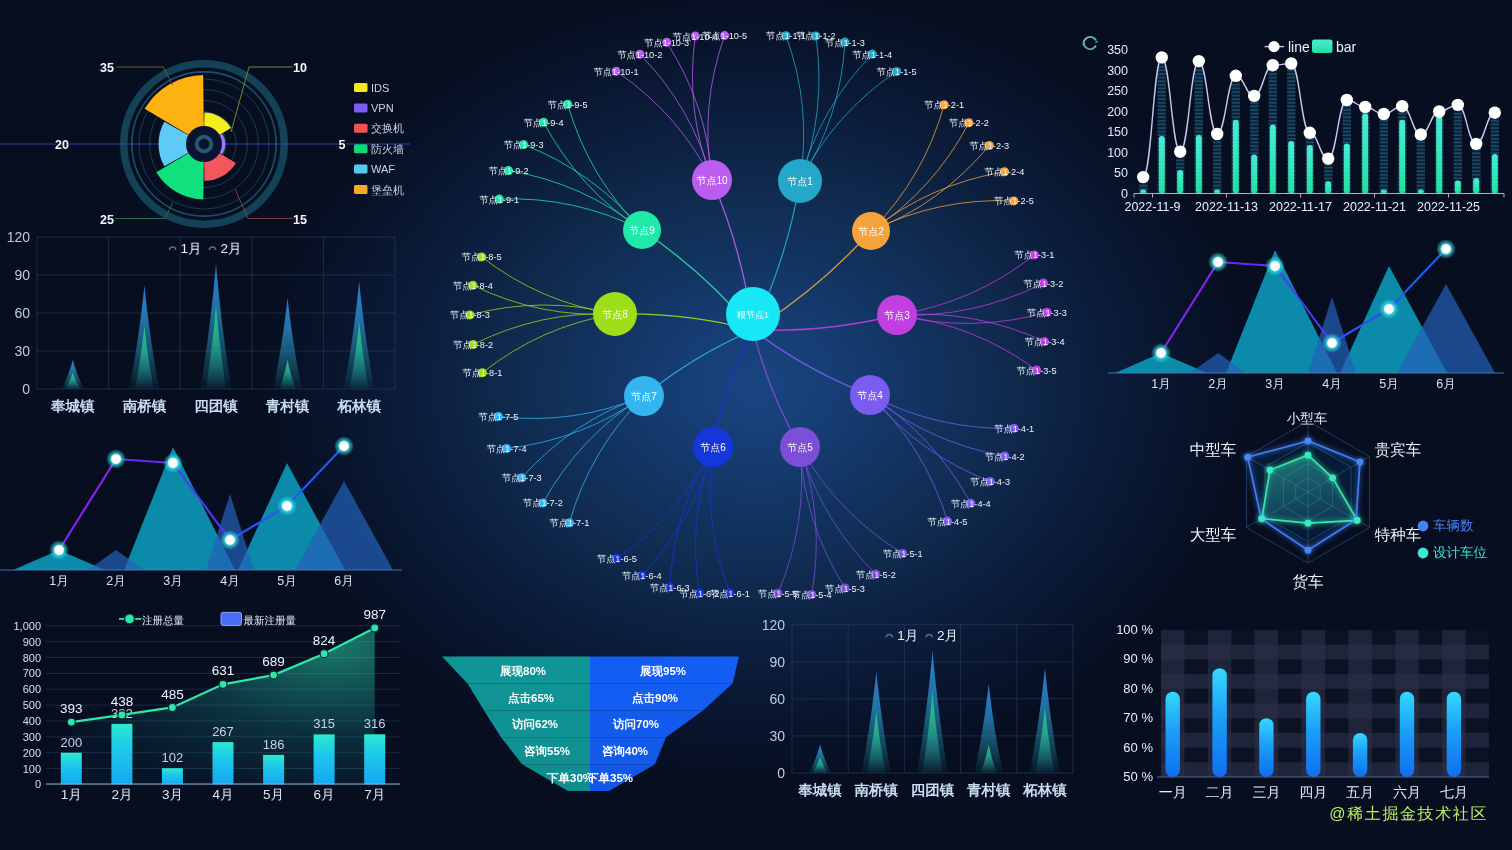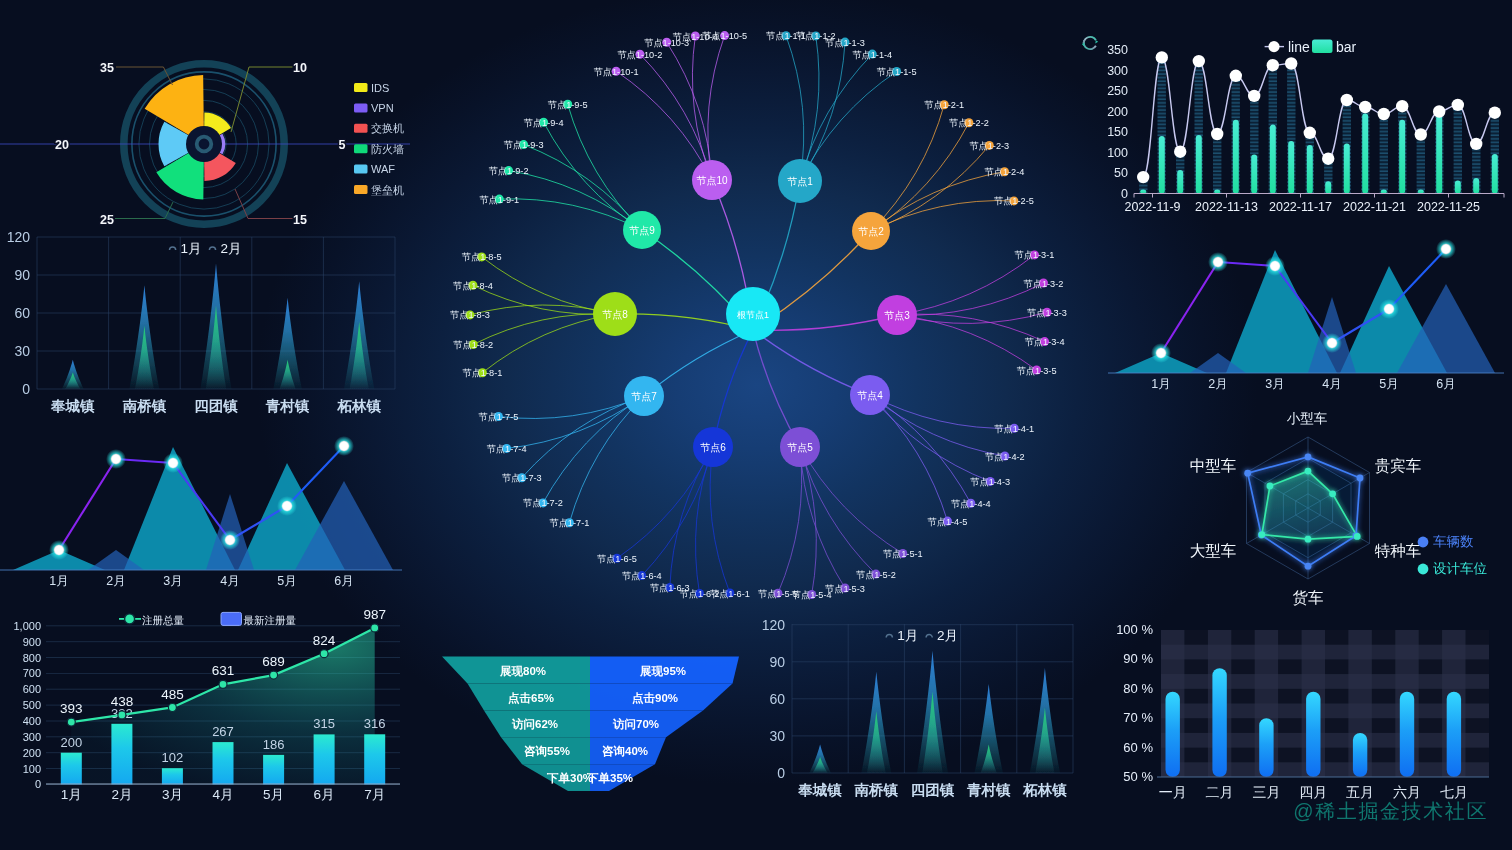--- a/index.html
+++ b/index.html
@@ -1,21 +1,21 @@
 <!DOCTYPE html>
 <html><head>
 <meta charset="utf-8">
 <style>
 *{margin:0;padding:0;box-sizing:border-box;}
 html,body{width:1512px;height:850px;overflow:hidden;}
 body{background:#070b1c;font-family:"Liberation Sans",sans-serif;color:#d7e3f4;position:relative;}
 .panel{position:absolute;}
 svg{display:block;overflow:visible;}
 text{font-family:"Liberation Sans",sans-serif;}
-.wm{position:absolute;right:24px;bottom:25px;font-size:20px;color:#0f766e;letter-spacing:1.6px;}
+.wm{position:absolute;right:24px;bottom:25px;font-size:16px;color:#bef264;letter-spacing:1.6px;}
 </style>
 </head>
 <body>
 
 <div style="position:absolute;left:0;top:0;width:1512px;height:850px;
 background:radial-gradient(ellipse 500px 400px at 757px 385px, #1a4582 0%, #163d74 16%, #123461 32%, #102a4e 50%, #0c2040 64%, #0a1833 78%, #081228 90%, #070e20 100%);"></div>
 <div class="panel" style="left:0;top:12px;width:410px;height:228px;">
     <svg width="410" height="228" viewBox="0 0 410 228">
       <g>
         <circle cx="204" cy="132" r="80.2" fill="none" stroke="#134257" stroke-width="7.6" opacity="1"></circle>
@@ -750,21 +750,21 @@
       </g>
       <g>
         <line x1="156.6" y1="18.6" x2="176" y2="18.6" stroke="#c4c6ee" stroke-width="1.4"></line>
         <circle cx="166" cy="18.6" r="5.6" fill="#ffffff"></circle>
         <text x="180" y="23.5" fill="#e9f1fb" font-size="14">line</text>
         <rect x="204" y="11.6" width="20.5" height="13.5" rx="2.5" fill="url(#tr-bar)"></rect>
         <text x="228" y="23.5" fill="#e9f1fb" font-size="14">bar</text>
       </g>
     </svg>
   </div>
-<div class="panel" style="left:1150px;top:420px;width:362px;height:200px;">
+<div class="panel" style="left:1150px;top:404px;width:362px;height:200px;">
     <svg width="362" height="200" viewBox="0 0 362 200">
       <defs>
         <filter id="rd-glow" x="-40%" y="-40%" width="180%" height="180%">
           <feGaussianBlur stdDeviation="2.4" result="b"></feGaussianBlur>
           <feMerge>
             <feMergeNode in="b"></feMergeNode>
             <feMergeNode in="SourceGraphic"></feMergeNode>
           </feMerge>
         </filter>
         <linearGradient id="rd-fill" x1="0" y1="0" x2="0.3" y2="1">

